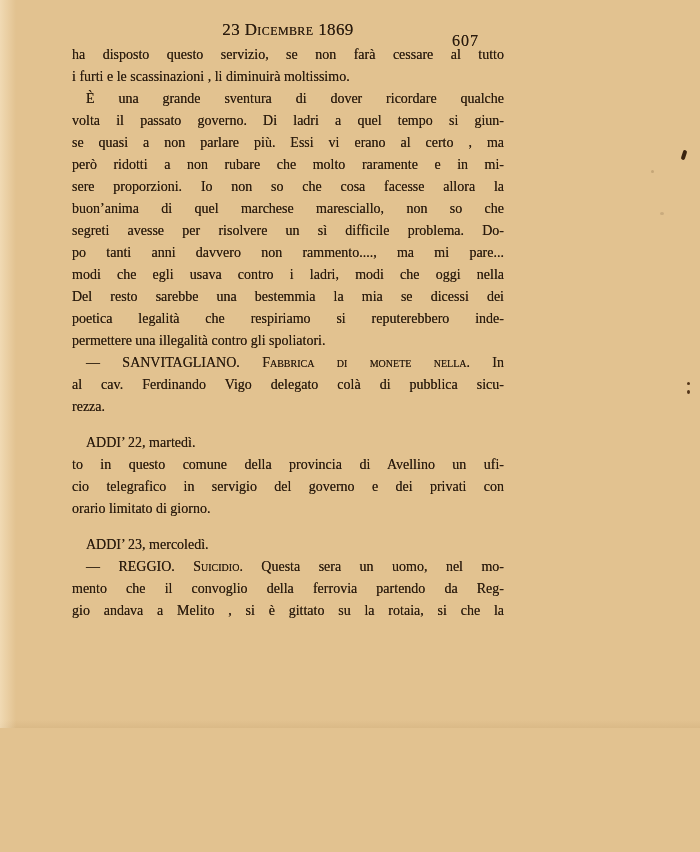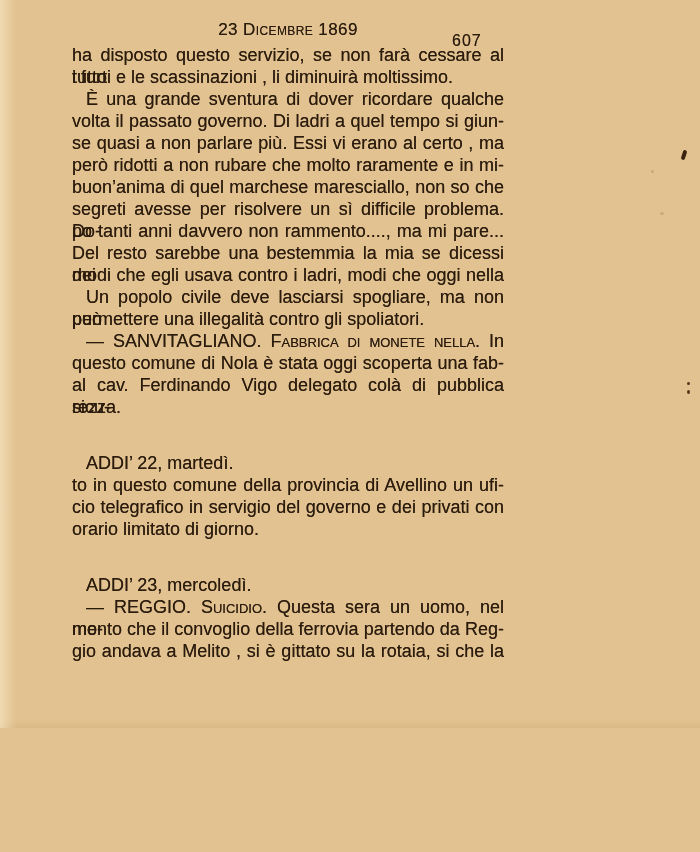--- a/index.html
+++ b/index.html
@@ -2,21 +2,21 @@
 <html><head>
 <meta charset="utf-8">
 <style>
   html, body { margin: 0; padding: 0; background: #e2c290; }
   .scan {
     position: relative;
     width: 700px;
     height: 728px;
     background: #e2c290;
     overflow: hidden;
-    font-family: Liberation Sans, sans-serif;
+    font-family: Liberation Serif, serif;
     color: #2a1b0d;
   }
   .scan::before {
     content: "";
     position: absolute;
     inset: 0;
     pointer-events: none;
     background:
       linear-gradient(90deg, rgba(255,241,214,.5) 0px, rgba(255,241,214,0) 16px),
       linear-gradient(0deg, rgba(173,137,84,.15) 0px, rgba(173,137,84,0) 8px);
@@ -37,59 +37,59 @@
     top: 32px;
     left: 452px;
     font-size: 16px;
     letter-spacing: 1px;
   }
   .body-text {
     position: absolute;
     top: 44px;
     left: 72px;
     width: 432px;
-    font-size: 18px;
+    font-size: 14px;
     line-height: 22px;
   }
   .line {
     text-align: justify;
     text-align-last: justify;
     height: 22px;
   }
   .line.last { text-align-last: left; }
   .line.indent { text-indent: 14px; }
-  .line.gap { margin-top: 34px; }
+  .line.gap { margin-top: 14px; }
   .sc { font-variant: small-caps; }
   .speck { position: absolute; pointer-events: none; }
 </style>
 </head>
 <body>
 
 <div class="scan ink">
 
   <div class="header-date"><span>23 </span><span class="sc">Dicembre</span><span> 1869</span></div>
 
   <div class="page-num">607</div>
 
   <div class="body-text">
       <div class="line"><span>ha disposto questo servizio, se non farà cessare al tutto</span></div>
       <div class="line last"><span>i furti e le scassinazioni , li diminuirà moltissimo.</span></div>
       <div class="line indent"><span>È una grande sventura di dover ricordare qualche</span></div>
       <div class="line"><span>volta il passato governo. Di ladri a quel tempo si giun-</span></div>
       <div class="line"><span>se quasi a non parlare più. Essi vi erano al certo , ma</span></div>
       <div class="line"><span>però ridotti a non rubare che molto raramente e in mi-</span></div>
+      <div class="line"><span>sere proporzioni. Io non so che cosa facesse allora la</span></div>
       <div class="line"><span>buon’anima di quel marchese maresciallo, non so che</span></div>
       <div class="line"><span>segreti avesse per risolvere un sì difficile problema. Do-</span></div>
       <div class="line"><span>po tanti anni davvero non rammento...., ma mi pare...</span></div>
+      <div class="line"><span>modi che egli usava contro i ladri, modi che oggi nella</span></div>
       <div class="line"><span>Del resto sarebbe una bestemmia la mia se dicessi dei</span></div>
-      <div class="line"><span>modi che egli usava contro i ladri, modi che oggi nella</span></div>
-      <div class="line indent"><span>Un popolo civile deve lasciarsi spogliare, ma non può</span></div>
+      <div class="line"><span>poetica legalità che respiriamo si reputerebbero inde-</span></div>
       <div class="line last"><span>permettere una illegalità contro gli spoliatori.</span></div>
       <div class="line indent"><span>— SANVITAGLIANO. </span><span class="sc">Fabbrica di monete nella.</span><span> In</span></div>
-      <div class="line"><span>questo comune di Nola è stata oggi scoperta una fab-</span></div>
       <div class="line"><span>al cav. Ferdinando Vigo delegato colà di pubblica sicu-</span></div>
       <div class="line last"><span>rezza.</span></div>
       <div class="line indent last gap"><span>ADDI’ 22, martedì.</span></div>
       <div class="line"><span>to in questo comune della provincia di Avellino un ufi-</span></div>
       <div class="line"><span>cio telegrafico in servigio del governo e dei privati con</span></div>
       <div class="line last"><span>orario limitato di giorno.</span></div>
       <div class="line indent last gap"><span>ADDI’ 23, mercoledì.</span></div>
       <div class="line indent"><span>— REGGIO. </span><span class="sc">Suicidio.</span><span> Questa sera un uomo, nel mo-</span></div>
       <div class="line"><span>mento che il convoglio della ferrovia partendo da Reg-</span></div>
       <div class="line"><span>gio andava a Melito , si è gittato su la rotaia, si che la</span></div>

